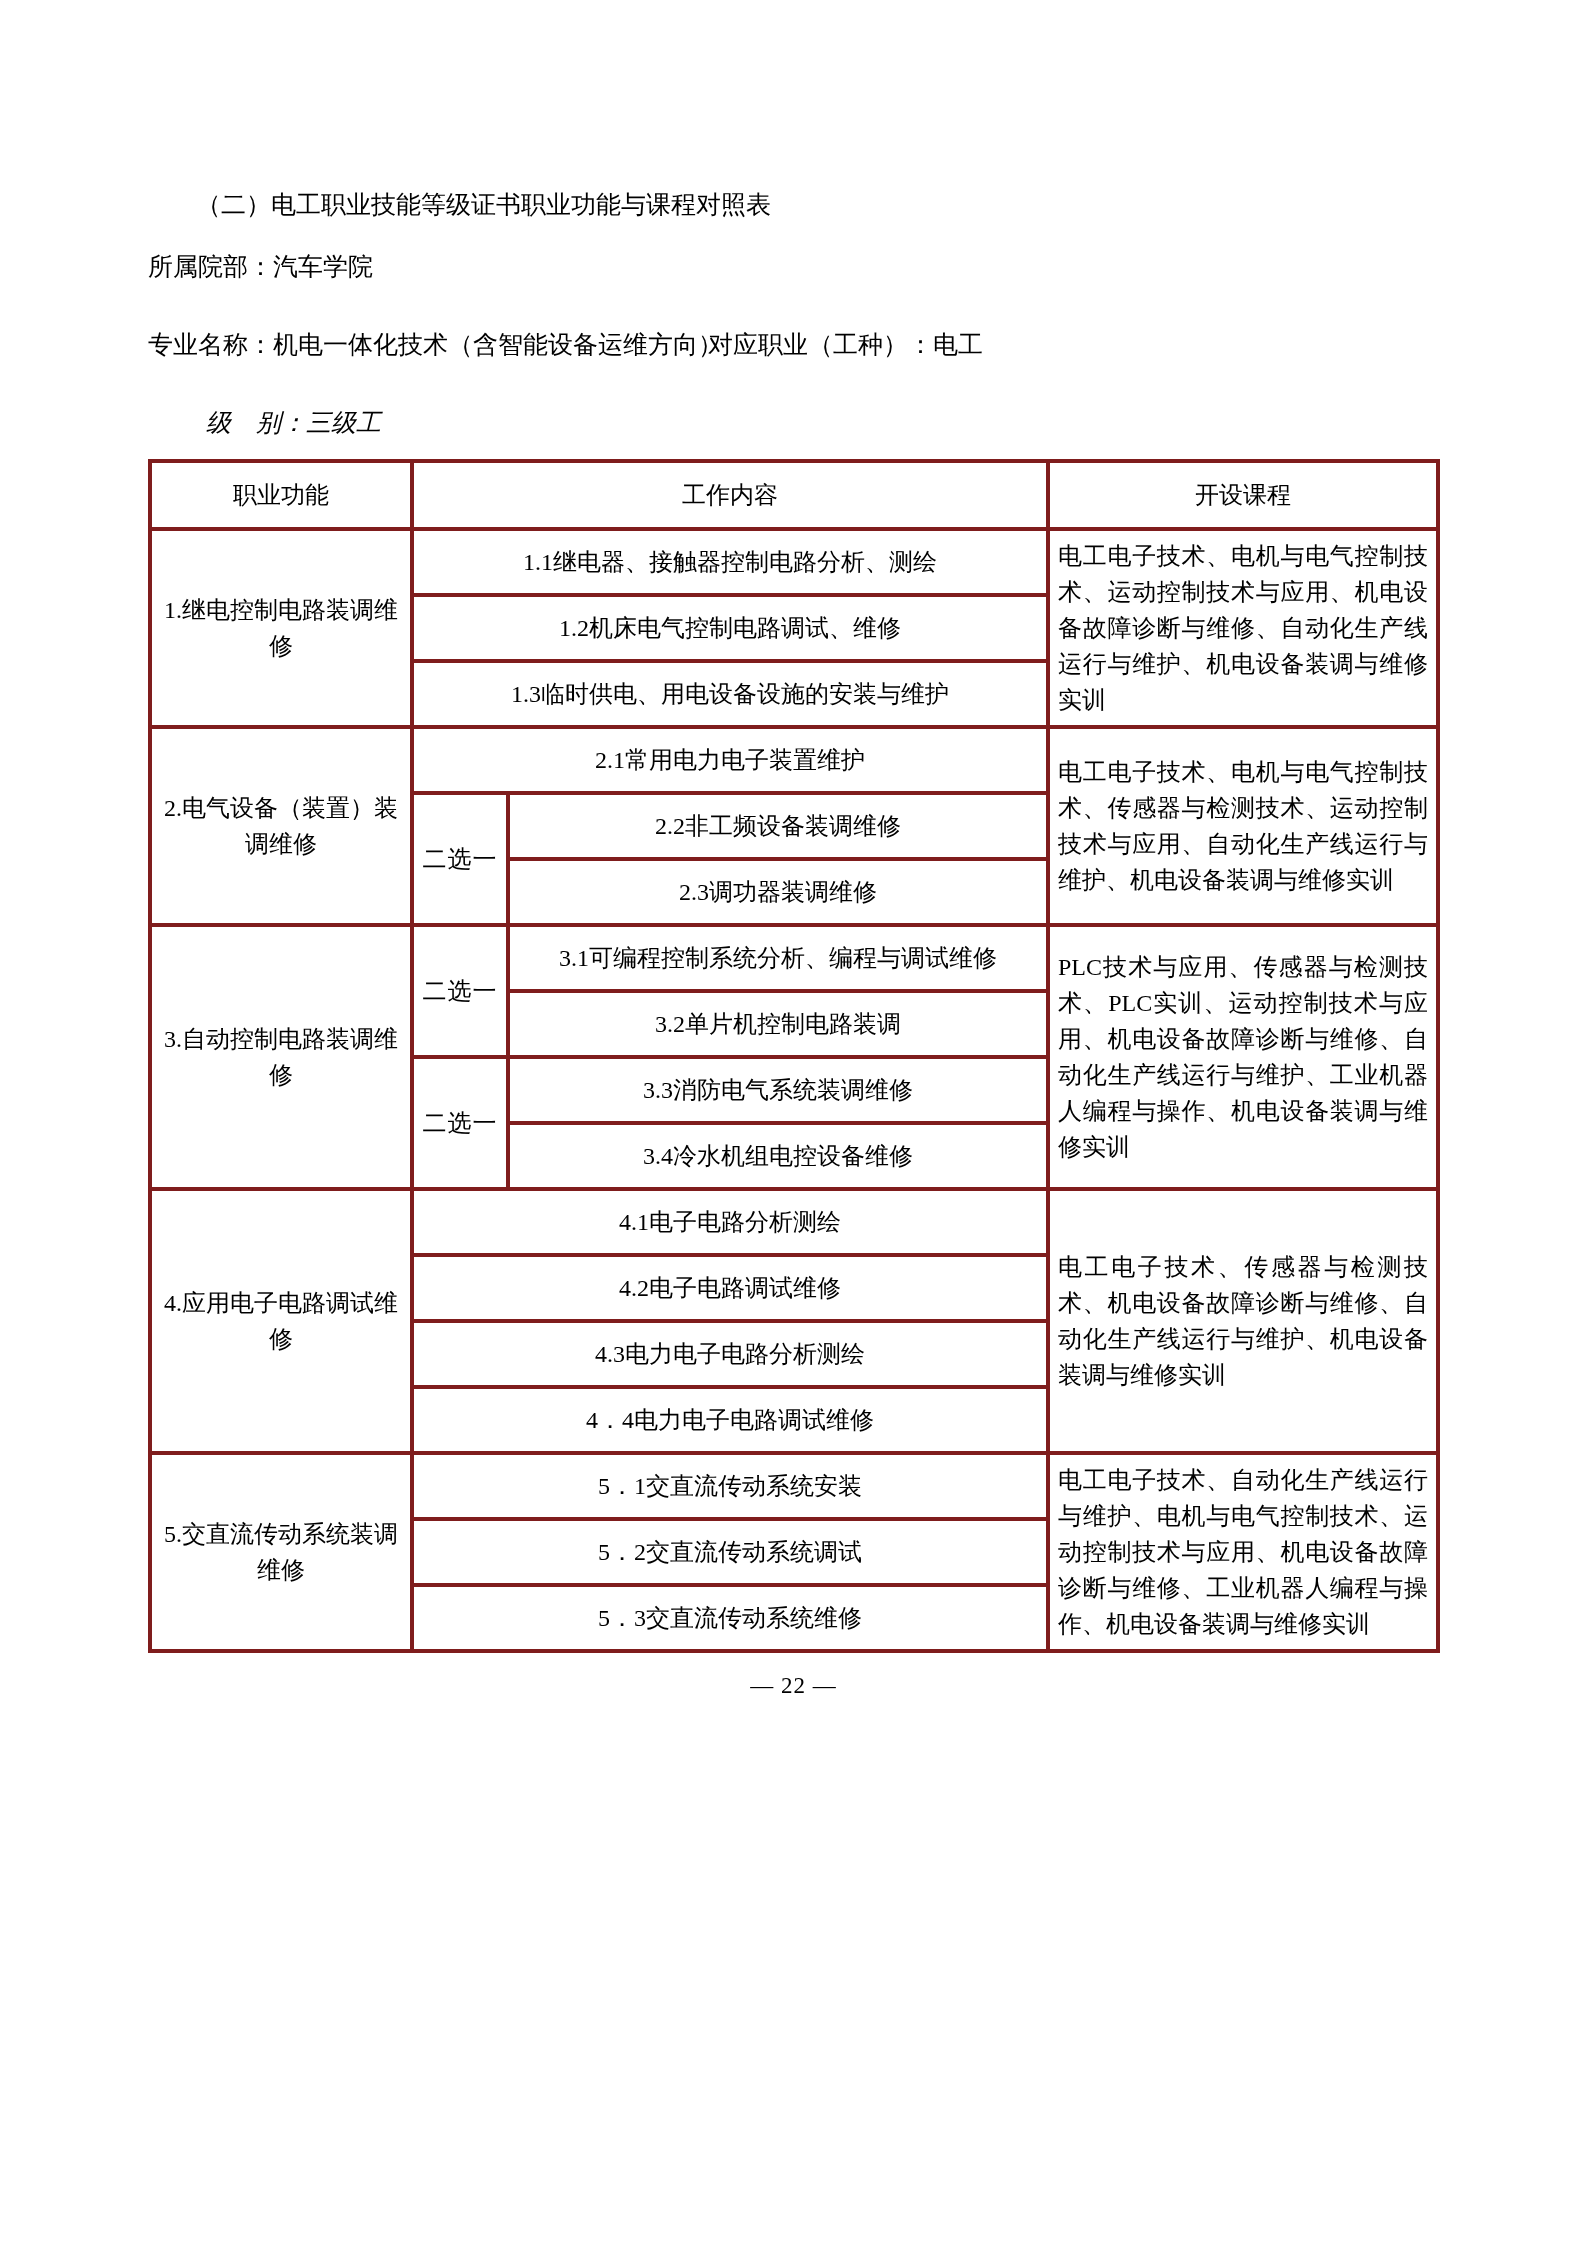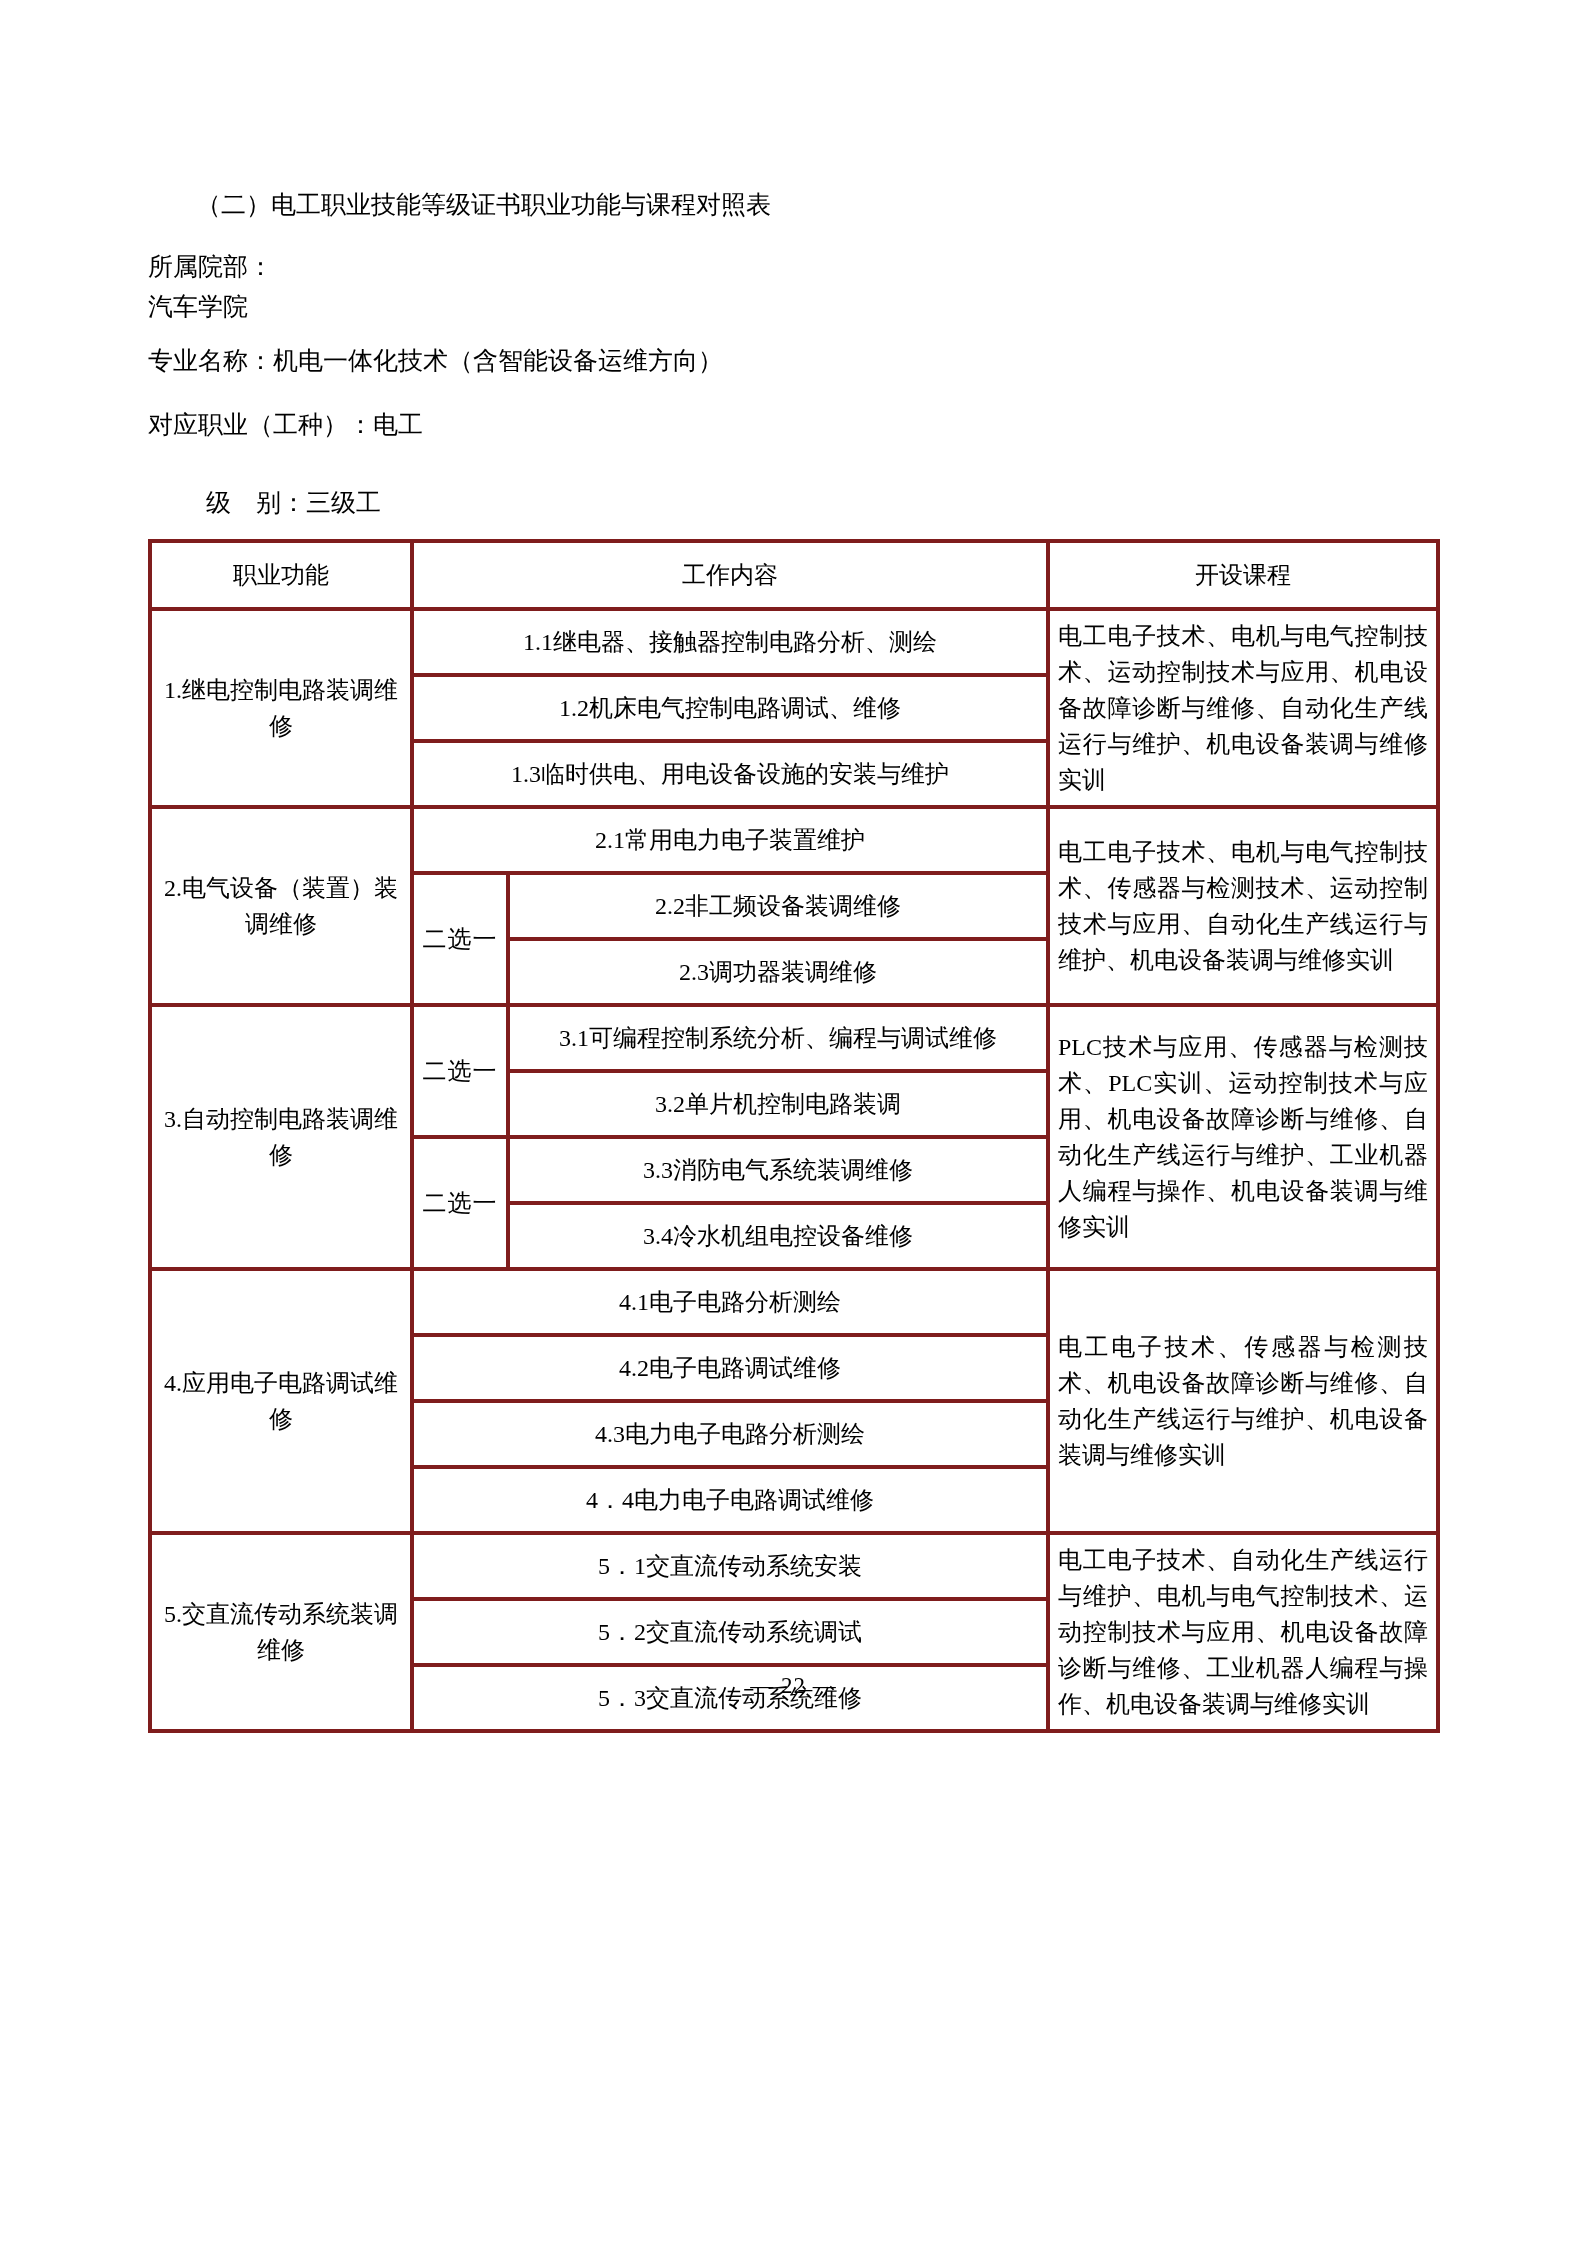--- a/index.html
+++ b/index.html
@@ -27,21 +27,20 @@
     margin: 0 0 22px 48px;
     white-space: nowrap;
   }
   .meta-line {
     font-size: 25px;
     line-height: 40px;
     margin: 0 0 14px 0;
     display: flex;
     align-items: baseline;
     white-space: nowrap;
-    flex-direction: column;
   }
   .meta-line .lbl {
     display: inline-block;
   }
   .meta-line .val {
     display: inline-block;
   }
   .meta-col-1 {
     width: 560px;
     display: inline-block;
@@ -124,21 +123,21 @@
   <div class="meta-line">
     <span class="meta-col-1">
       <span class="lbl">专业名称：</span><span class="val">机电一体化技术（含智能设备运维方向）</span>
     </span>
     <span class="meta-col-2">
       <span class="lbl">对应职业（工种）：</span><span class="val">电工</span>
     </span>
   </div>
 
   <div class="meta-line spacer-sm">
-    <span class="meta-col-2" style="margin-left:58px;">
+    <span class="meta-col-2" style="margin-left:58px;font-style:italic;">
       <span class="lbl">级　别：</span><span class="val">三级工</span>
     </span>
   </div>
 
   <table class="main">
     <colgroup>
       <col class="col-func">
       <col class="col-twopick">
       <col class="col-content">
       <col class="col-course">

